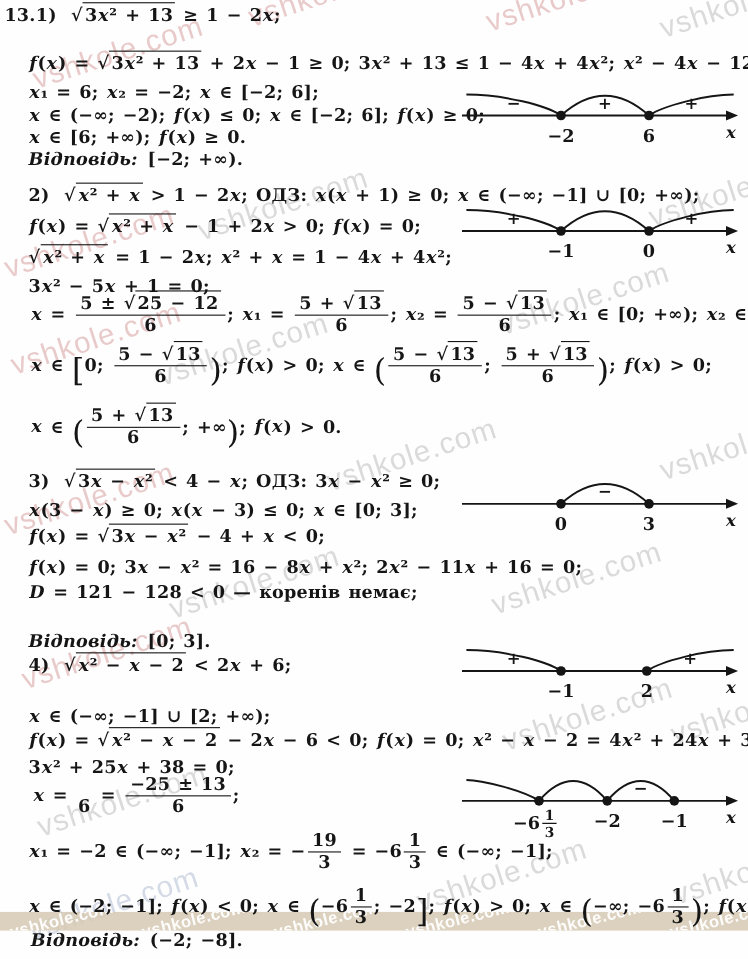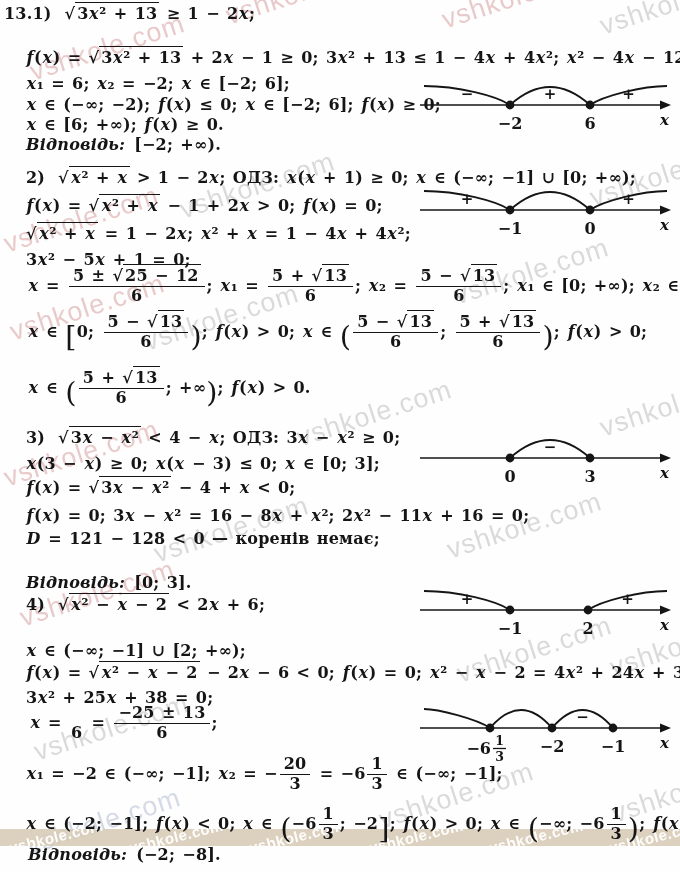--- a/index.html
+++ b/index.html
@@ -134,21 +134,21 @@
         <text x="249" y="52" text-anchor="end" font-size="15" font-weight="bold" font-style="italic">x</text>
       </svg></div>
 
   <div class="mline" style="left:26px;top:595px">
     <span class="plabel">4)</span><span><span class="sqrt">√<span class="rad"><i>x</i>² − <i>x</i> − 2</span></span> &lt; 2<i>x</i> + 6;</span>
   </div>
   <div class="mline" style="left:26px;top:641px"><i>x</i> ∈ (−∞; −1] ∪ [2; +∞);</div>
   <div class="mline" style="left:26px;top:663px"><i>f</i>(<i>x</i>) = <span class="sqrt">√<span class="rad"><i>x</i>² − <i>x</i> − 2</span></span> − 2<i>x</i> − 6 &lt; 0; <i>f</i>(<i>x</i>) = 0; <i>x</i>² − <i>x</i> − 2 = 4<i>x</i>² + 24<i>x</i> + 36;</div>
   <div class="mline" style="left:26px;top:688px">3<i>x</i>² + 25<i>x</i> + 38 = 0;</div>
   <div class="mline" style="left:30px;top:705px"><i>x</i> = <span class="frac"><span class="den">6</span></span> = <span class="frac"><span class="num">−25 ± 13</span><span class="den">6</span></span>;</div>
-  <div class="mline" style="left:26px;top:756px"><i>x</i>₁ = −2 ∈ (−∞; −1]; <i>x</i>₂ = −<span class="frac"><span class="num">20</span><span class="den">3</span></span> = −6<span class="frac"><span class="num">1</span><span class="den">3</span></span> ∈ (−∞; −1];</div>
+  <div class="mline" style="left:26px;top:756px"><i>x</i>₁ = −2 ∈ (−∞; −1]; <i>x</i>₂ = −<span class="frac"><span class="num">19</span><span class="den">3</span></span> = −6<span class="frac"><span class="num">1</span><span class="den">3</span></span> ∈ (−∞; −1];</div>
   <div class="mline" style="left:26px;top:806px"><i>x</i> ∈ (−2; −1]; <i>f</i>(<i>x</i>) &lt; 0; <i>x</i> ∈ <span class="big">(</span>−6<span class="frac"><span class="num">1</span><span class="den">3</span></span>; −2<span class="big">]</span>; <i>f</i>(<i>x</i>) &gt; 0; <i>x</i> ∈ <span class="big">(</span>−∞; −6<span class="frac"><span class="num">1</span><span class="den">3</span></span><span class="big">)</span>; <i>f</i>(<i>x</i>) &gt; 0.</div>
   <div class="mline" style="left:28px;top:845px">
     <span class="ans-label">Відповідь:</span><span>(−2; −8].</span>
   </div>
   <div class="nl" style="left:420px;top:583px"><svg width="252" height="80" viewBox="0 0 252 80" font-family="DejaVu Serif, serif" fill="#151515">
         <line x1="0" y1="27" x2="243" y2="27" stroke="#151515" stroke-width="1.6"></line>
         <path d="M251 27 L240 22.5 L240 31.5 Z" fill="#151515"></path>
         <path d="M4 8 C 38 8 77 18 90 27" fill="none" stroke="#151515" stroke-width="1.8"></path>
         <text x="47" y="21" text-anchor="middle" font-size="15" font-weight="bold">+</text>
         <path d="M168 27 C 181 18 220 8 247 8" fill="none" stroke="#151515" stroke-width="1.8"></path>

